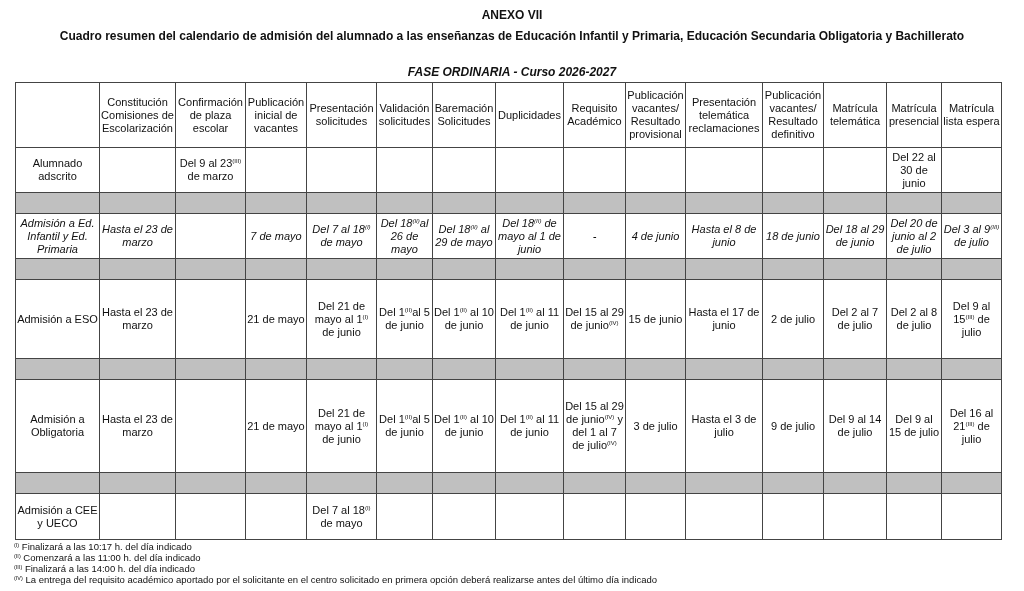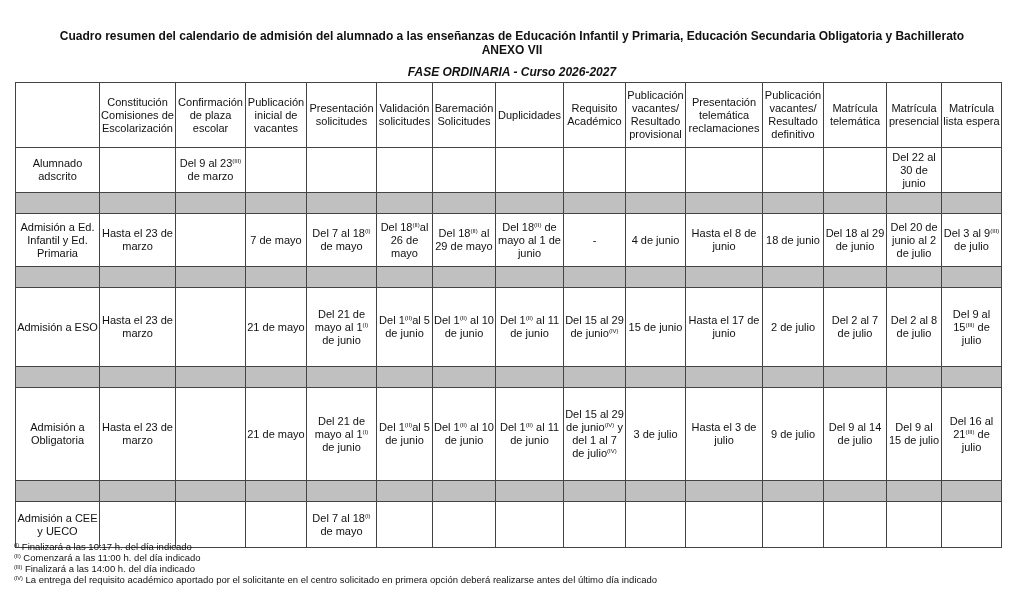--- a/index.html
+++ b/index.html
@@ -1,18 +1,18 @@
 <!DOCTYPE html>
 <html><head>
 <meta charset="utf-8">
 <style>
   html, body { margin:0; padding:0; background:#ffffff; }
   body { width:1024px; height:591px; position:relative; overflow:hidden; font-family:"Liberation Sans", sans-serif; color:#111; }
   .title { position:absolute; left:0; width:1024px; text-align:center; font-weight:bold; font-size:12px; }
-  .t1 { top:8px;margin-top:35px; }
+  .t1 { top:8px; }
   .t2 { top:29px; }
   .t3 { top:65px;font-style:italic; }
   table.cal { position:absolute; left:15px; top:82px; border-collapse:collapse; table-layout:fixed; width:986px; font-size:11px; }
   table.cal td, table.cal th { border:1px solid #444; text-align:center; vertical-align:middle; padding:0 1px; line-height:13px; font-weight:normal; overflow:hidden; }
   table.cal th { font-size:11px; }
   tr.gray td { background:#c0c0c0; height:20px; }
   tr.hdr th { height:64px; }
   sup { font-size:6px; line-height:0; vertical-align:4px; }
   .notes { position:absolute; left:14px; top:541px; font-size:9.5px; line-height:11px; }
   .notes sup { font-size:5.5px; vertical-align:3px; }
@@ -89,21 +89,21 @@
         <td></td>
         <td></td>
         <td></td>
         <td></td>
         <td></td>
         <td></td>
         <td></td>
         <td></td>
         <td></td>
       </tr>
-      <tr style="height: 53px;">
+      <tr style="height: 45px; font-style: italic;">
         <td>Admisión a Ed. Infantil y Ed. Primaria</td>
         <td><span>Hasta el 23 de marzo</span></td>
         <td><span></span></td>
         <td><span>7 de mayo</span></td>
         <td><span>Del 7 al 18</span><sup>(I)</sup><span> de mayo</span></td>
         <td><span>Del 18</span><sup>(II)</sup><span>al 26 de mayo</span></td>
         <td><span>Del 18</span><sup>(II)</sup><span> al 29 de mayo</span></td>
         <td><span>Del 18</span><sup>(II)</sup><span> de mayo al 1 de junio</span></td>
         <td><span>-</span></td>
         <td><span>4 de junio</span></td>

